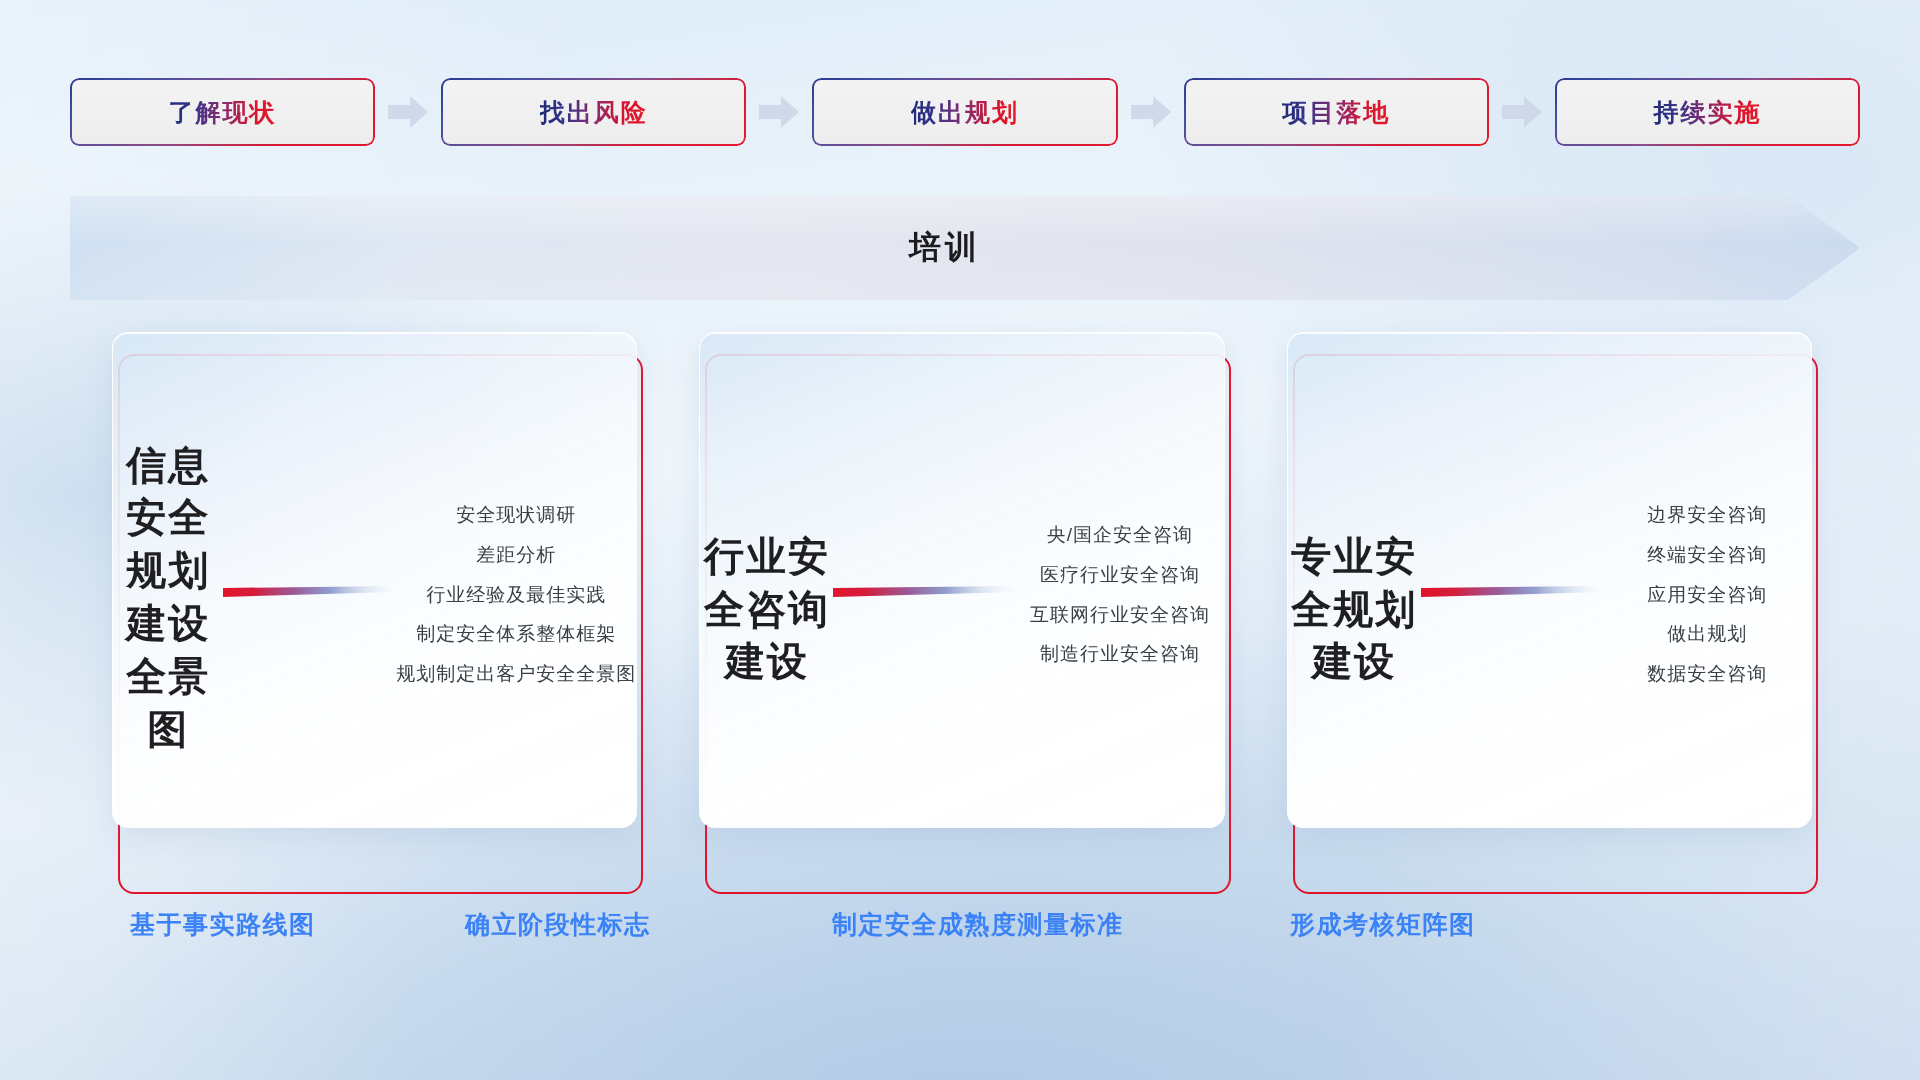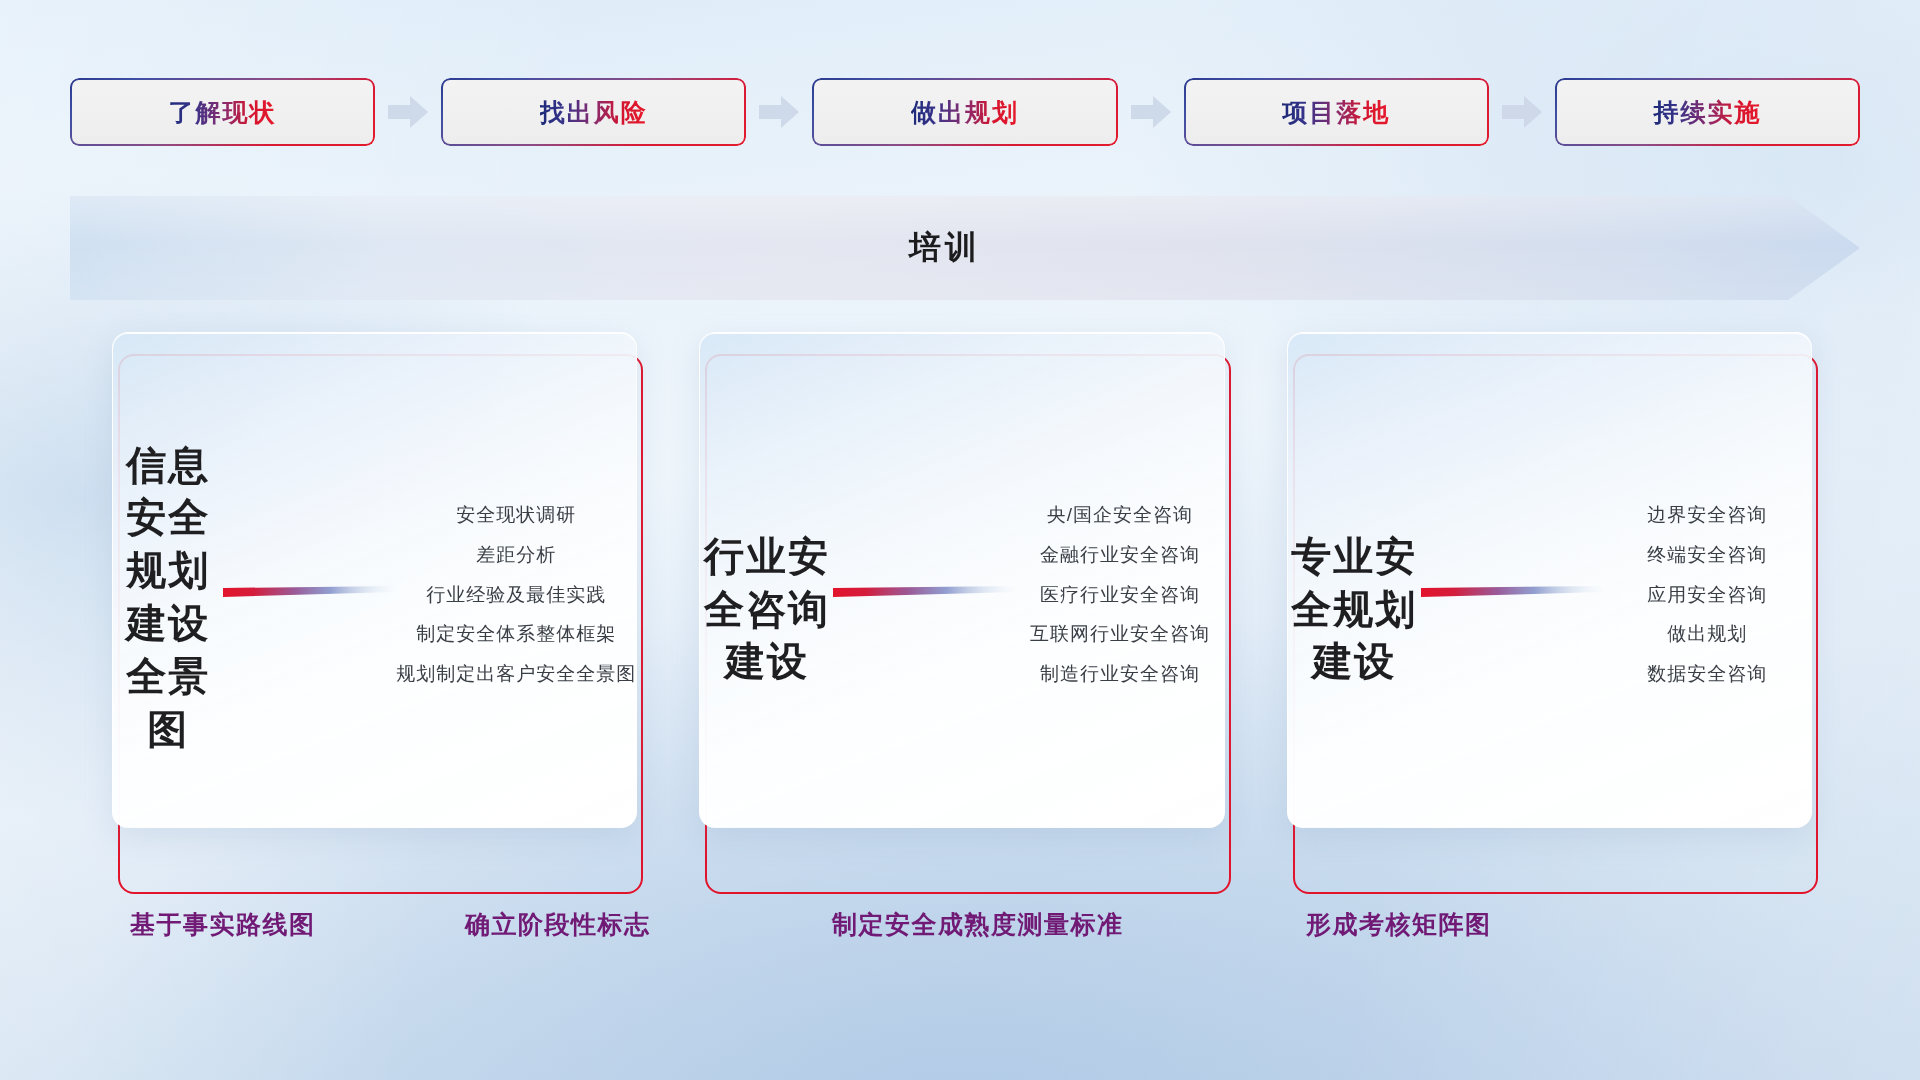--- a/index.html
+++ b/index.html
@@ -119,21 +119,21 @@
   }
   .card-list .li{
     font-size:19px;color:#3a3f46;letter-spacing:1px;line-height:1.72;
     white-space:nowrap;
   }
 
   
   #captions{position:absolute;left:0;top:908px;width:1920px;height:56px;}
   .caption{
     position:absolute;top:0;font-size:25px;font-weight:700;
-    color:#701a75;letter-spacing:1.5px;white-space:nowrap;
+    color:#3b82f6;letter-spacing:1.5px;white-space:nowrap;
   }
 </style>
 </head>
 <body>
 
 <div id="bg"></div>
 
 <div id="steps">
     <div class="step-box">
       <span class="step-label">了解现状</span>
@@ -221,21 +221,20 @@
                 <stop offset="62%" stop-color="#6f7fc0" stop-opacity="0.75"></stop>
                 <stop offset="82%" stop-color="#b9c9e2" stop-opacity="0.45"></stop>
                 <stop offset="100%" stop-color="#dde7f3" stop-opacity="0"></stop>
               </linearGradient>
             </defs>
             <path d="M0 2 L500 0 L500 6 L0 11 Z" fill="url(#gdiv1)"></path>
           </svg>
         </div>
         <div class="card-list">
           <div class="li">央/国企安全咨询</div>
-          <div class="li">金融行业安全咨询</div>
           <div class="li">医疗行业安全咨询</div>
           <div class="li">互联网行业安全咨询</div>
           <div class="li">制造行业安全咨询</div>
         </div>
       </div>
     </div>
     <div class="card-wrap">
       <div class="card-redline"></div>
       <div class="card">
         <div class="card-title">专业安全规划建设</div>
@@ -262,14 +261,14 @@
           <div class="li">数据安全咨询</div>
         </div>
       </div>
     </div>
   </div>
 
 <div id="captions">
     <div class="caption" style="left: 130px;">基于事实路线图</div>
     <div class="caption" style="left: 465px;">确立阶段性标志</div>
     <div class="caption" style="left: 790px; margin-left: 42px;">制定安全成熟度测量标准</div>
-    <div class="caption" style="left: 1290px; margin-left: 16px;">形成考核矩阵图</div>
+    <div class="caption" style="left: 1290px;">形成考核矩阵图</div>
   </div>
 
 </body></html>

